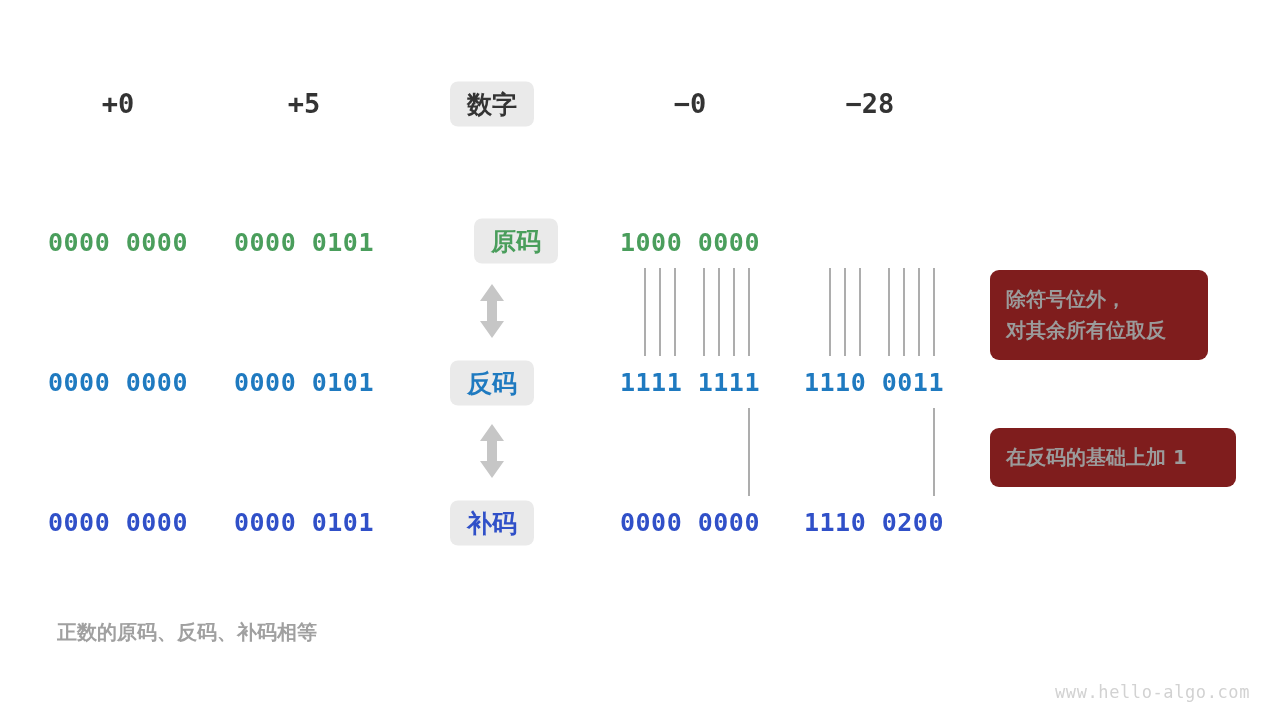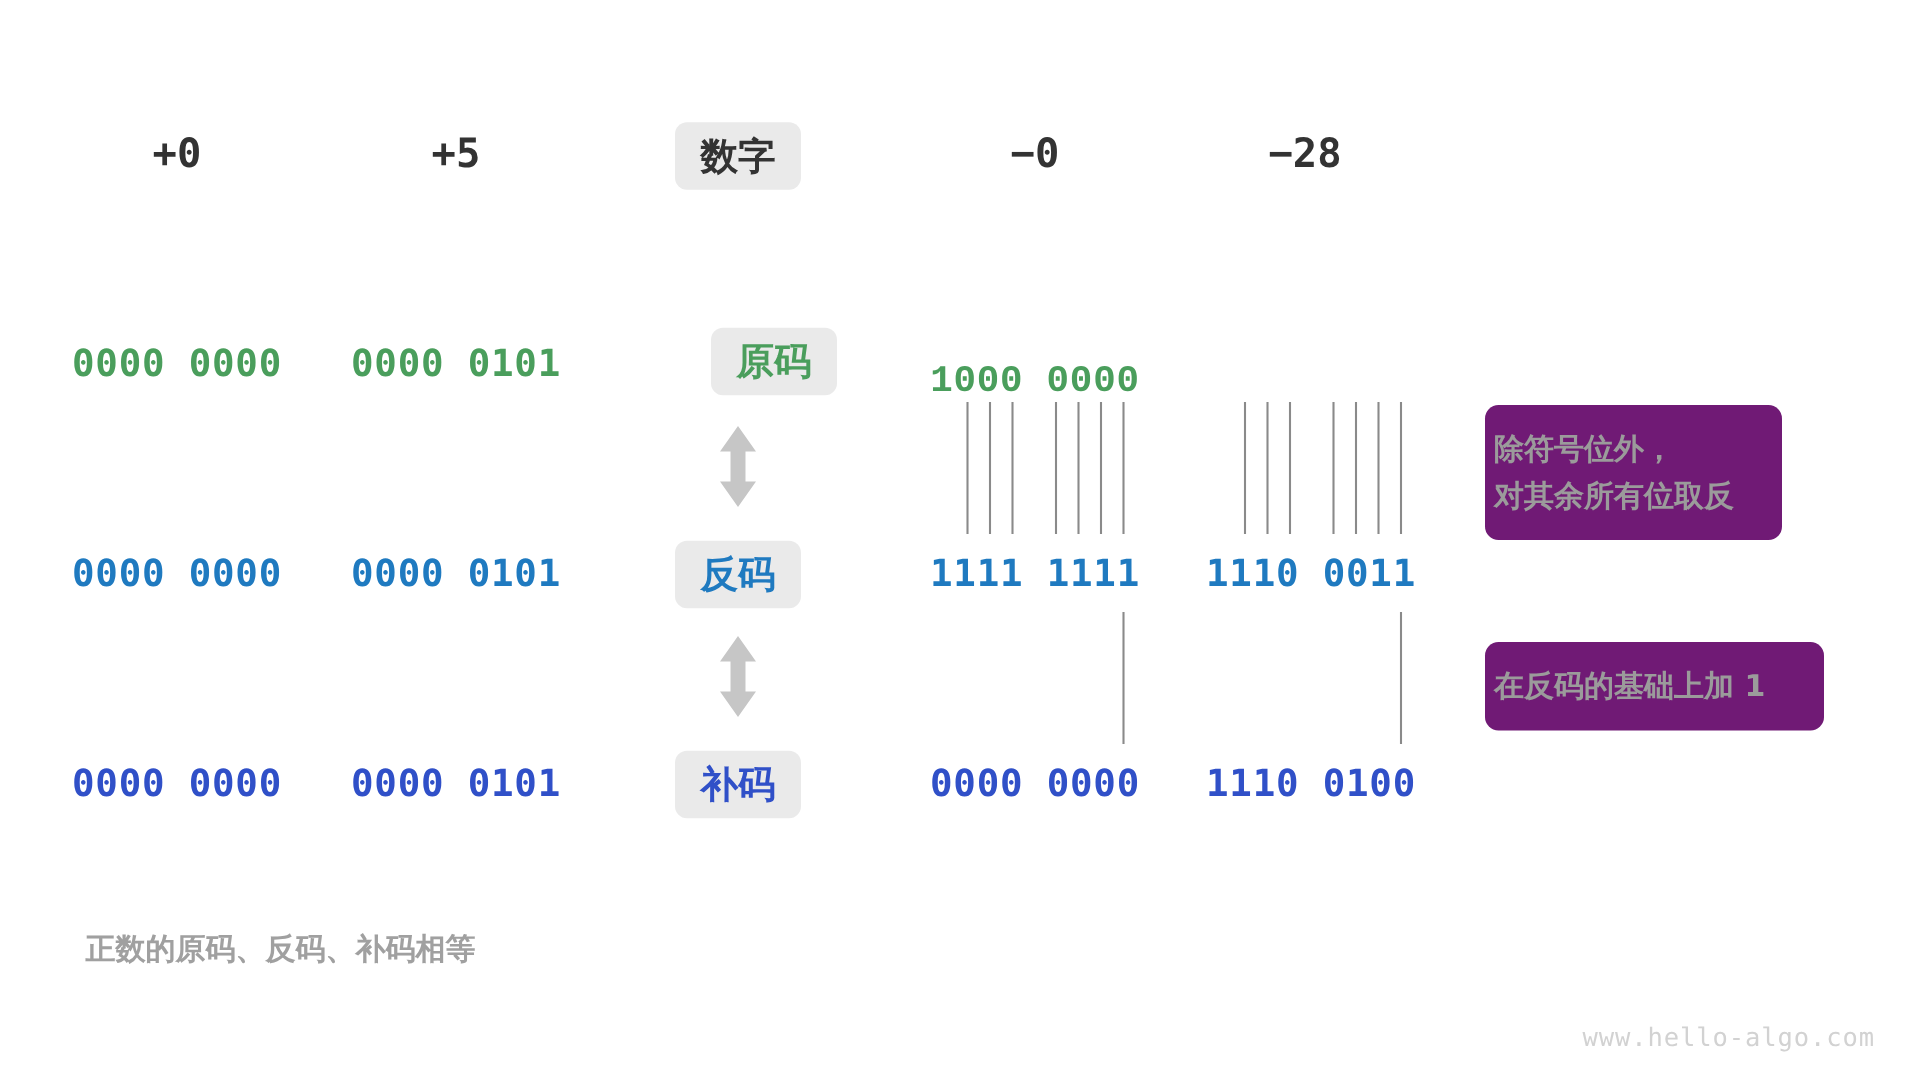--- a/index.html
+++ b/index.html
@@ -61,27 +61,27 @@
     white-space: nowrap;
   }
   .badge.dark  { color: #333333; }
   .badge.green { color: #4a9e5c; }
   .badge.blue  { color: #1f7ac0; }
   .badge.navy  { color: #3050c8; }
 
   
   .note {
     position: absolute;
-    background: #701a75;
+    background: #7f1d1d;
     border-radius: 9px;
     color: #9b9b9b;
     font-size: 20px;
     font-weight: bold;
     line-height: 1.55;
-    padding: 14px 6px;
+    padding: 14px 16px;
     white-space: pre-line;
   }
 
   
   .caption {
     position: absolute;
     font-size: 20px;
     font-weight: bold;
     color: #a0a0a0;
     white-space: nowrap;
@@ -121,42 +121,42 @@
   <div class="cell num-label" style="left:690px; top:103px;">−0</div>
 
   <div class="cell num-label" style="left:870px; top:103px;">−28</div>
 
   <div class="cell binary green" style="left:118px; top:242px;">0000 0000</div>
 
   <div class="cell binary green" style="left:304px; top:242px;">0000 0101</div>
 
   <div class="badge green" style="left:492px; top:241px;margin-left:24px;">原码</div>
 
-  <div class="cell binary green" style="left:690px; top:254px;font-family:Liberation Mono, monospace;">1000 0000</div>
+  <div class="cell binary green" style="left:690px; top:242px;">1000 0000</div>
 
 
   <div class="cell binary blue" style="left:118px; top:382px;">0000 0000</div>
 
   <div class="cell binary blue" style="left:304px; top:382px;">0000 0101</div>
 
   <div class="badge blue" style="left:492px; top:383px;">反码</div>
 
   <div class="cell binary blue" style="left:690px; top:382px;">1111 1111</div>
 
   <div class="cell binary blue" style="left:874px; top:382px;">1110 0011</div>
 
   <div class="cell binary navy" style="left:118px; top:522px;">0000 0000</div>
 
   <div class="cell binary navy" style="left:304px; top:522px;">0000 0101</div>
 
   <div class="badge navy" style="left:492px; top:523px;">补码</div>
 
   <div class="cell binary navy" style="left:690px; top:522px;">0000 0000</div>
 
-  <div class="cell binary navy" style="left:874px; top:522px;">1110 0100</div>
+  <div class="cell binary navy" style="left:874px; top:522px;">1110 0200</div>
 
   <svg class="connectors" width="1280" height="720">
 
     <g stroke="#8a8a8a" stroke-width="1.4">
       <line x1="645" y1="268" x2="645" y2="356"></line>
       <line x1="660" y1="268" x2="660" y2="356"></line>
       <line x1="675" y1="268" x2="675" y2="356"></line>
       <line x1="704" y1="268" x2="704" y2="356"></line>
       <line x1="719" y1="268" x2="719" y2="356"></line>
       <line x1="734" y1="268" x2="734" y2="356"></line>

